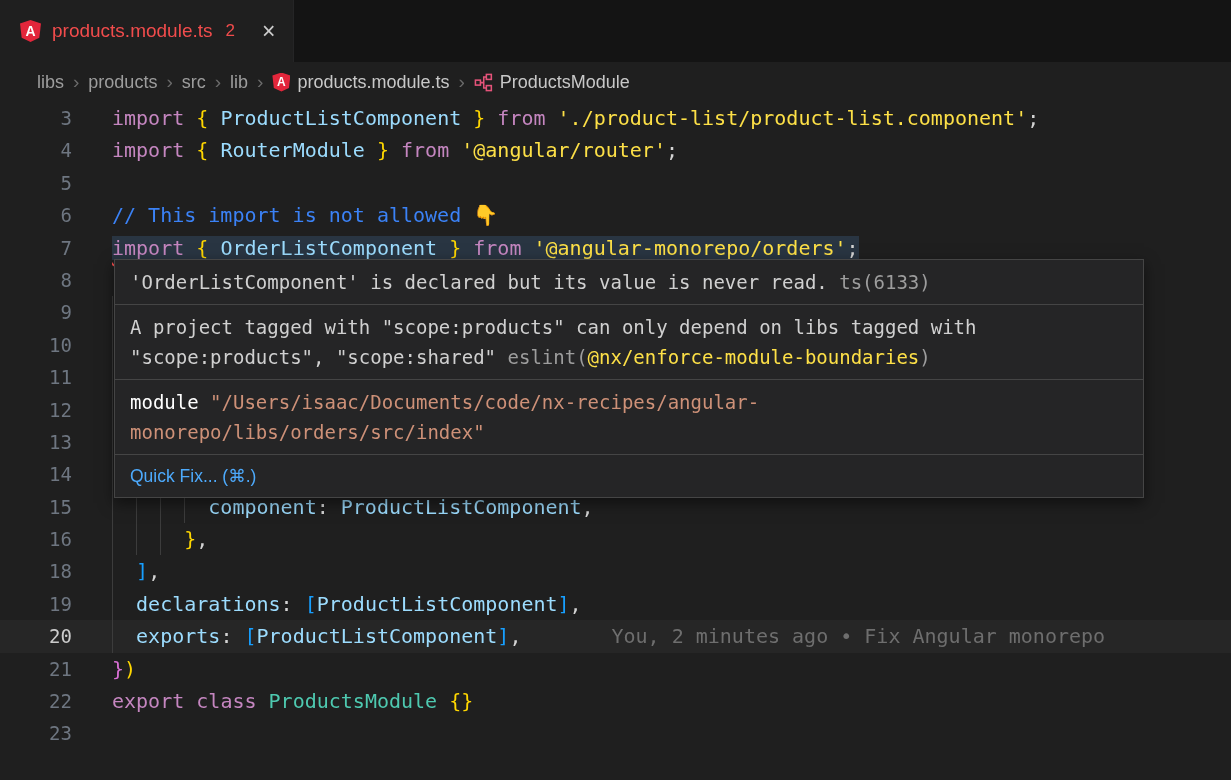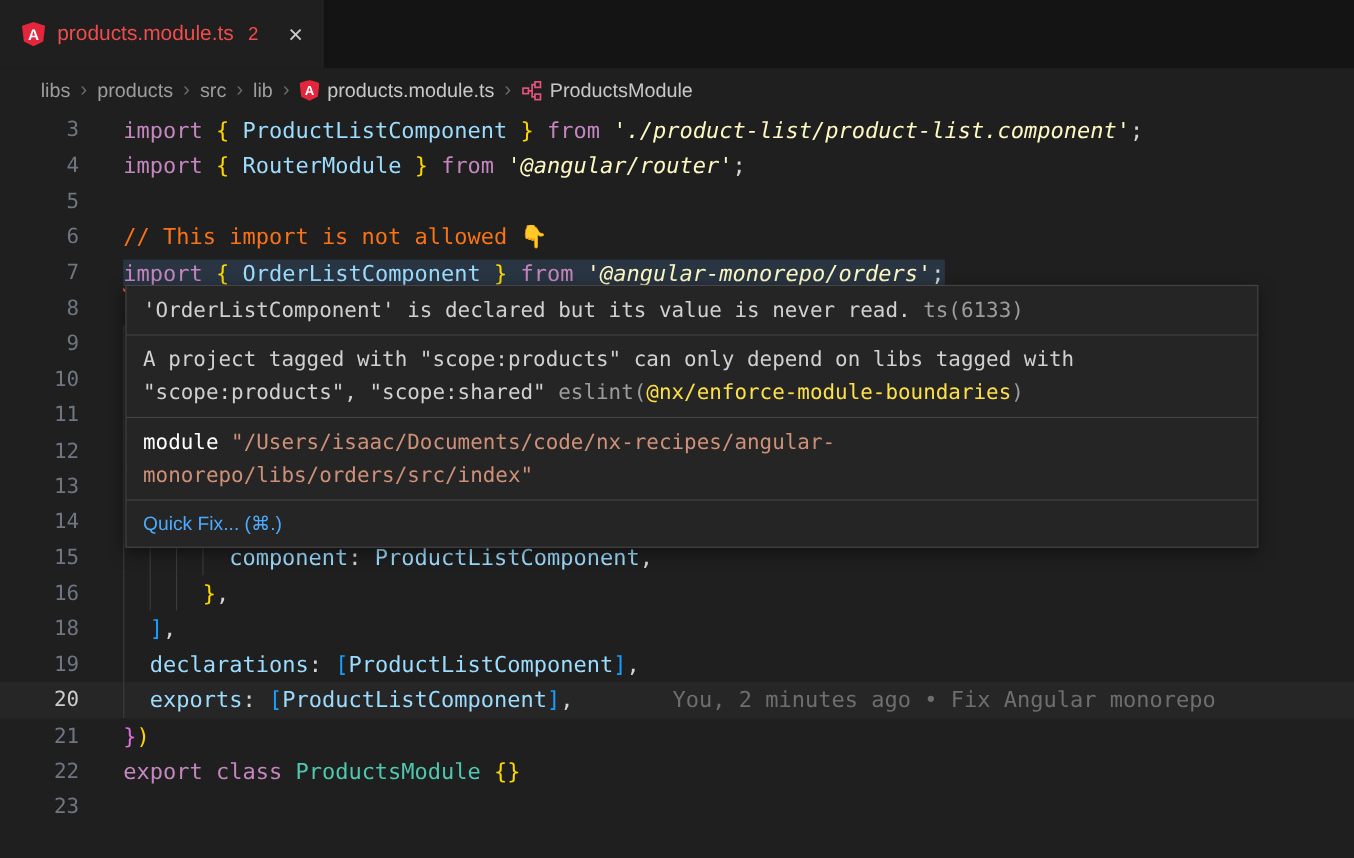--- a/index.html
+++ b/index.html
@@ -45,22 +45,22 @@
   }
   .row { display:flex; height:32.4px; white-space:pre; }
   .row.cur { background:rgba(255,255,255,0.03); }
   .num { flex:0 0 72px; text-align:right; color:#6e7681; font-size:19px; }
   .num-cur { color:#cccccc; }
   .codeline { flex:1; padding-left:40px; white-space:pre; }
   .guide { display:inline-block; width:2ch; height:32.4px; border-left:1px solid #3c3c3c; vertical-align:top; }
 
   .tk-kw  { color:#c586c0; }
   .tk-cls { color:#9cdcfe; }
-  .tk-str { color:#fef9c3;font-style:italic; }
-  .tk-cmt { color:#f97316; }
+  .tk-str { color:#fde047; }
+  .tk-cmt { color:#3b82f6; }
   .tk-b1  { color:#ffd700; }
   .tk-b2  { color:#da70d6; }
   .tk-b3  { color:#179fff; }
   .tk-fg  { color:#d4d4d4; }
   .tk-teal{ color:#4ec9b0; }
 
   .err-line {
     background:rgba(59,94,133,0.35);
     text-decoration:underline wavy #f14c4c;
     text-decoration-thickness:1.5px;

